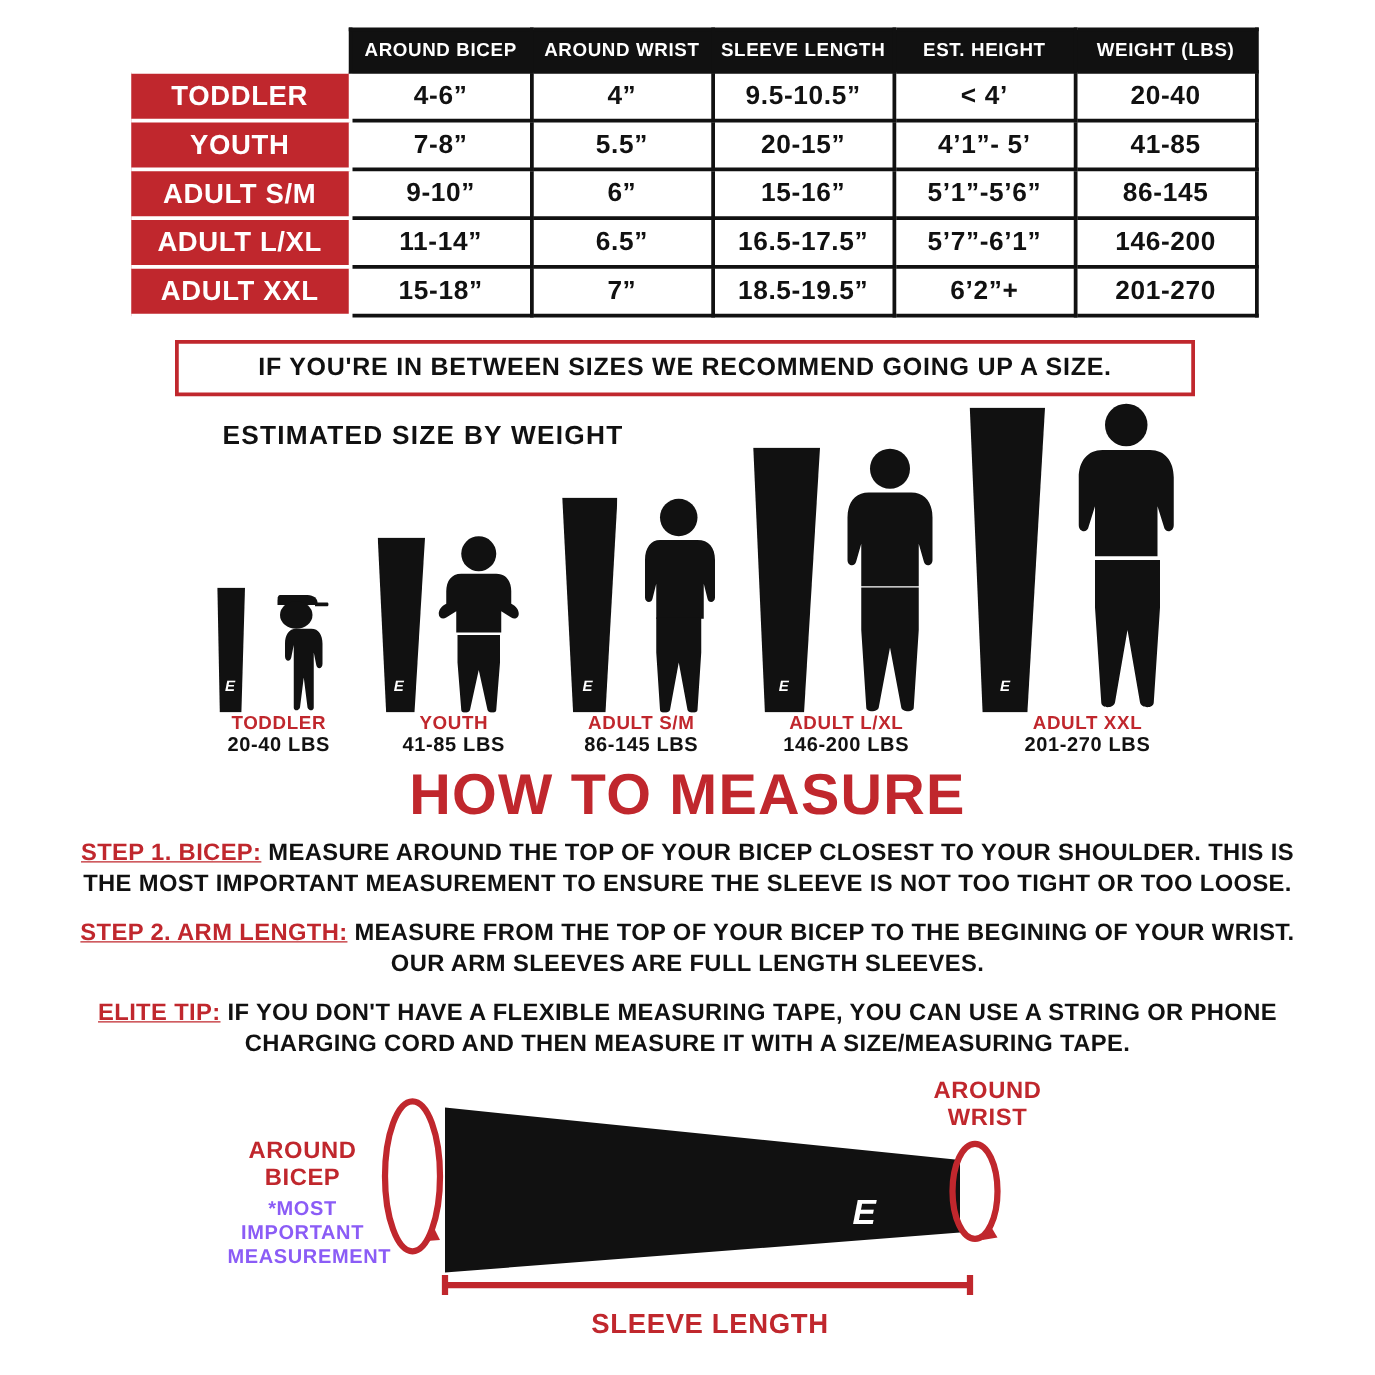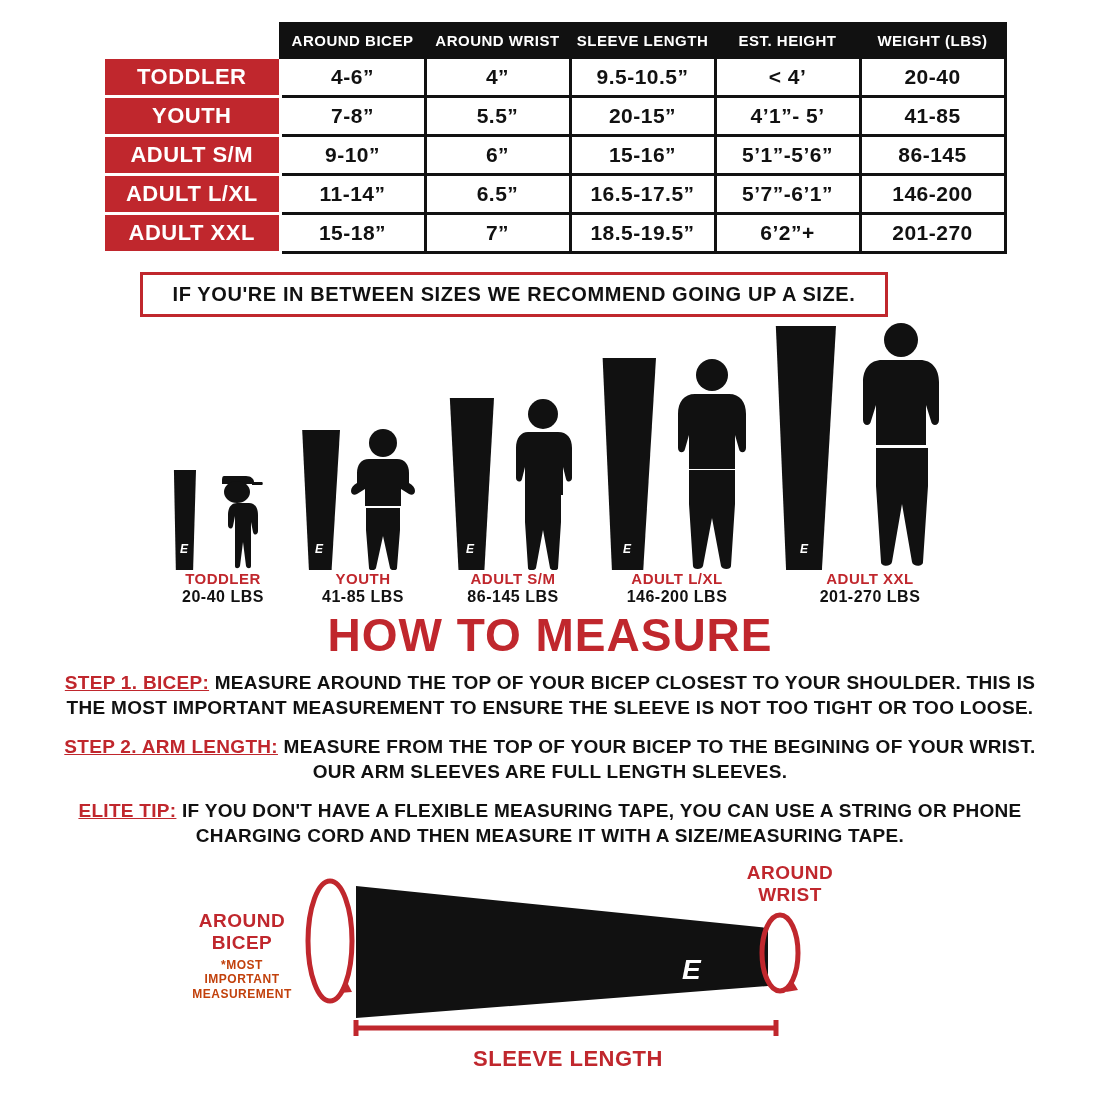--- a/index.html
+++ b/index.html
@@ -54,21 +54,21 @@
     color:#111111;
     background:#ffffff;
   }
   col.c0{width:175px;}
   col.cx{width:145px;}
 
   
   .callout{
     position:absolute;
     left:140px; top:272px;
-    width:748px;
+    width:816px;
     box-sizing:border-box;
     border:3px solid #c0272d;
     text-align:center;
     padding:8px 6px;
     font-size:20px;
     font-weight:bold;
     letter-spacing:0.6px;
     color:#111111;
   }
 
@@ -145,21 +145,21 @@
     left:0;right:0;bottom:0;height:230px;
   }
   .dlabel{
     position:absolute;
     font-weight:bold;
     color:#c0272d;
     text-align:center;
     letter-spacing:0.5px;
   }
   .dlabel.big{font-size:19px;line-height:1.15;}
-  .dlabel.small{font-size:12px;line-height:1.2;color:#c2410c;}
+  .dlabel.small{font-size:16px;line-height:1.2;color:#8b5cf6;}
   .sleeve-big{
     position:absolute;
     left:352px;top:12px;
   }
   .sleeve-big .e2{
     position:absolute;
     left:330px;top:72px;
     color:#ffffff;font-weight:bold;font-style:italic;font-size:28px;
   }
 </style>
@@ -226,20 +226,21 @@
         <td class="val">7”</td>
         <td class="val">18.5-19.5”</td>
         <td class="val">6’2”+</td>
         <td class="val">201-270</td>
       </tr>
     </tbody>
   </table>
 
   <div class="callout">IF YOU'RE IN BETWEEN SIZES WE RECOMMEND GOING UP A SIZE.</div>
 
+  <div class="est-label">ESTIMATED SIZE BY WEIGHT</div>
 
   <div class="figures">
 
     <div class="grp" style="left:18px;width:110px;height:110px;">
       <div class="sleeve" style="left:4px;width:24px;height:100px;clip-path:polygon(8% 0,100% 0,88% 100%,16% 100%);">
         <span class="e">E</span>
       </div>
       <div class="person" style="left:40px;">
         <svg width="58" height="100" viewBox="0 0 58 100">
           <g fill="#111111">

